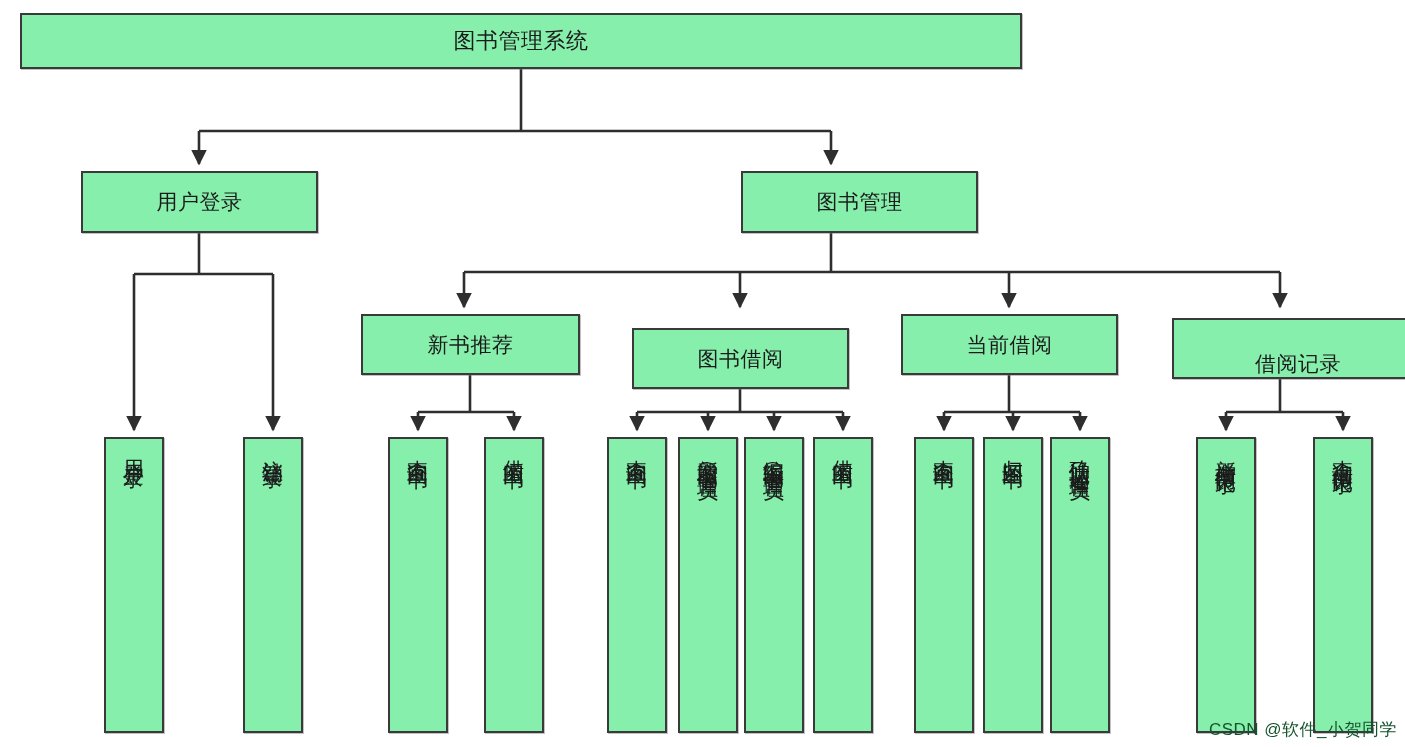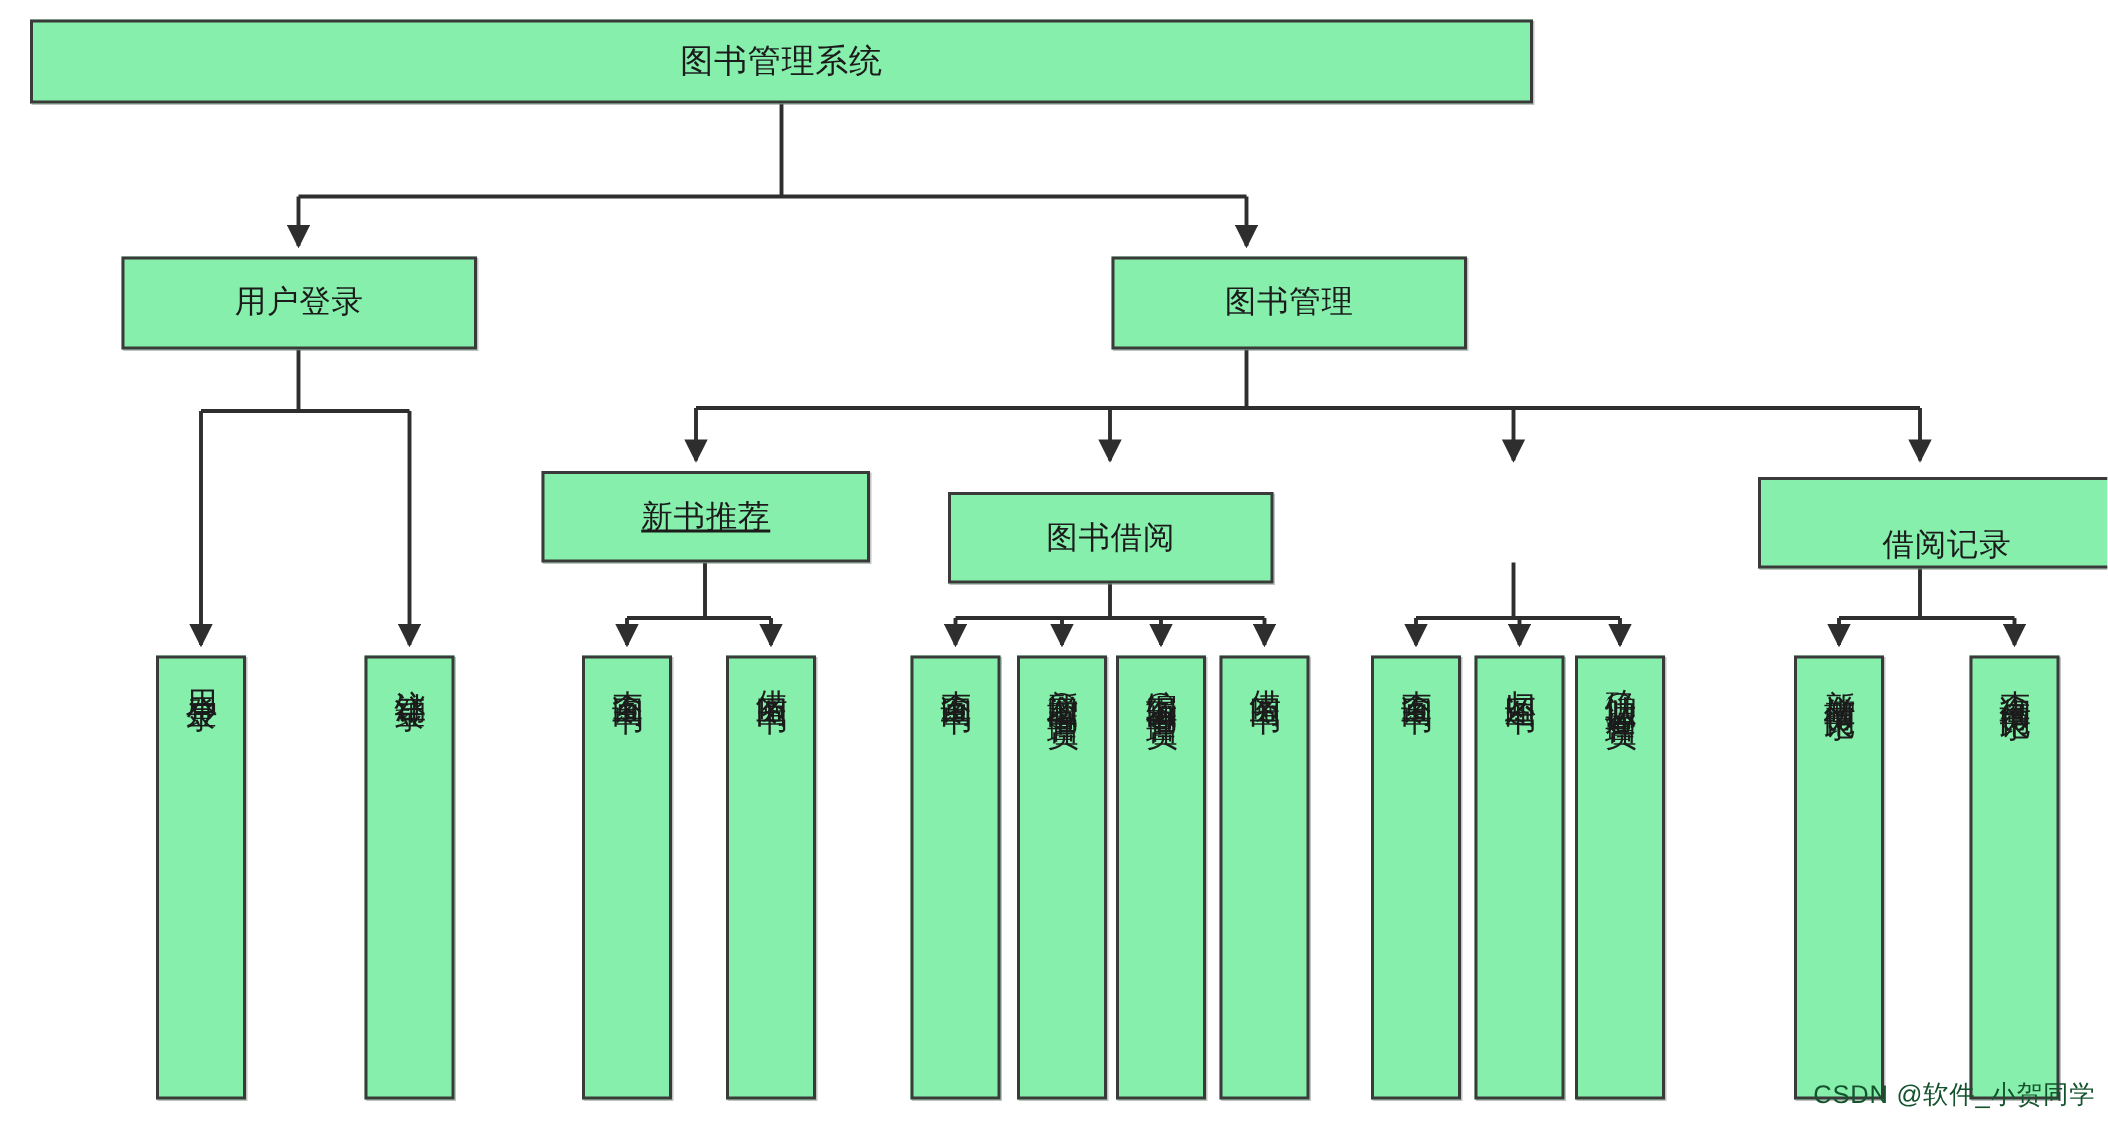--- a/index.html
+++ b/index.html
@@ -133,26 +133,29 @@
     <span class="label">图书管理系统</span>
   </div>
 
   <div class="node horiz" style="left:81px; top:171px; width:237px; height:62px;">
     <span class="label">用户登录</span>
   </div>
   <div class="node horiz" style="left:741px; top:171px; width:237px; height:62px;">
     <span class="label">图书管理</span>
   </div>
 
-  <div class="node horiz" style="left:361px; top:314px; width:219px; height:61px;text-decoration:underline;">
+  <div class="node horiz" style="left:361px; top:314px; width:219px; height:61px;">
     <span class="label">新书推荐</span>
   </div>
   <div class="node horiz" style="left:632px; top:328px; width:217px; height:61px;">
     <span class="label">图书借阅</span>
   </div>
+  <div class="node horiz" style="left:901px; top:314px; width:217px; height:61px;">
+    <span class="label">当前借阅</span>
+  </div>
   <div class="node horiz" style="left:1172px; top:318px; width:252px; height:61px;align-items:flex-end;">
     <span class="label">借阅记录</span>
   </div>
 
   <div class="node vert" style="left:104px; top:437px; width:60px; height:296px;">
     <span class="label">用户登录</span>
   </div>
   <div class="node vert" style="left:243px; top:437px; width:60px; height:296px;">
     <span class="label">注销登录</span>
   </div>

